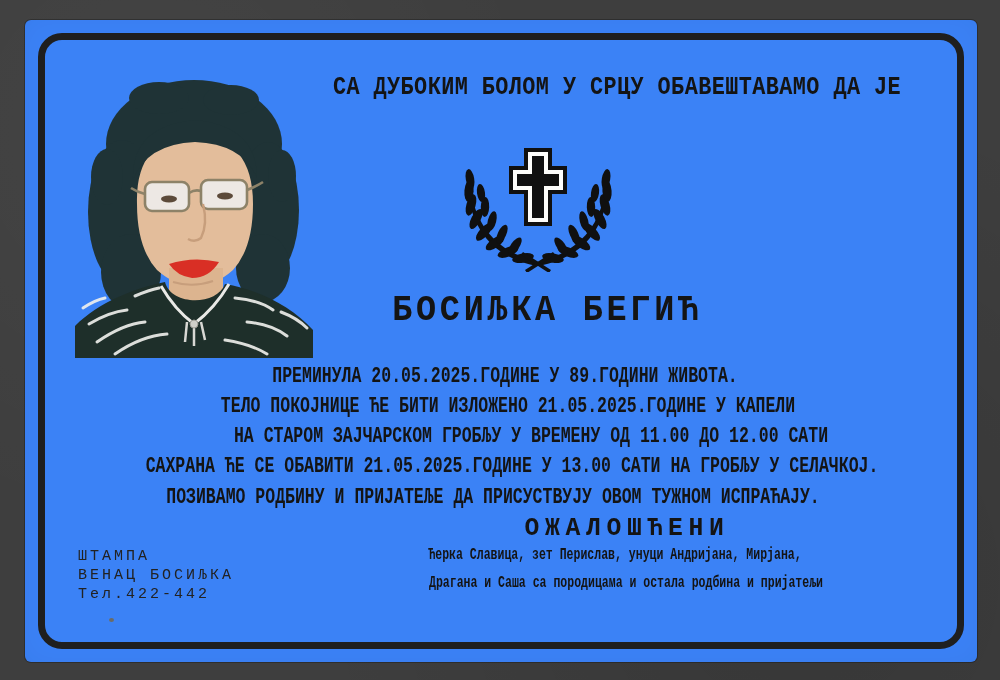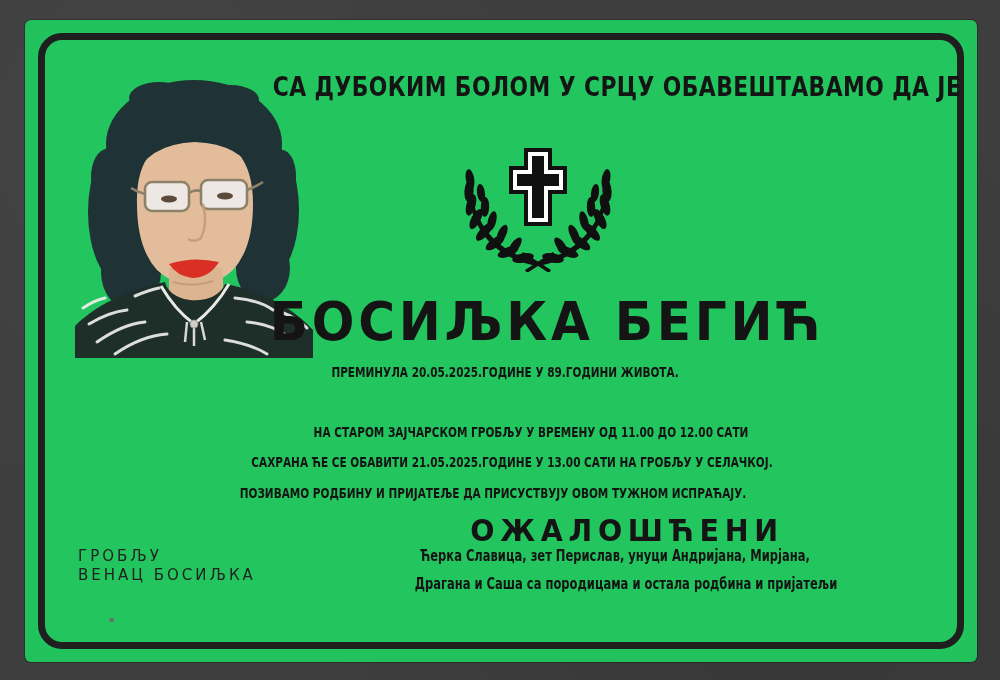--- a/index.html
+++ b/index.html
@@ -8,37 +8,38 @@
     background:#3e3e3e;
     font-family:"DejaVu Sans", sans-serif;
   }
   .bg-noise{position:absolute;inset:0;
     background:
       radial-gradient(circle at 15% 20%, rgba(255,255,255,.03), transparent 40%),
       radial-gradient(circle at 80% 85%, rgba(0,0,0,.12), transparent 50%);
   }
   .card{
     position:absolute;left:25px;top:20px;width:952px;height:642px;
-    background:#22c55e;border-radius:6px;
+    background:#3b82f6;border-radius:6px;
     box-shadow:0 0 0 1px rgba(0,0,0,.25), inset 0 0 30px rgba(0,0,0,.04);
+    font-family:Liberation Mono, monospace;
   }
   .frame{
     position:absolute;left:13px;top:13px;right:13px;bottom:13px;
     border:7px solid #1f1f1f;border-radius:24px;
   }
   
   .tl{position:absolute;white-space:nowrap;transform:translateX(-50%);color:#141414;font-weight:bold;}
   .sq{display:inline-block;transform-origin:center center;}
   .intro{font-size:26px;letter-spacing:.5px;}
   .intro .sq{transform:scaleX(.84);}
-  .name{font-size:54px;letter-spacing:4px;}
+  .name{font-size:36px;letter-spacing:4px;}
   .name .sq{transform:scaleX(.93);}
-  .bodyln{font-size:14px;}
+  .bodyln{font-size:22px;}
   .bodyln .sq{transform:scaleX(.75);}
-  .grief{font-size:30px;letter-spacing:6px;}
+  .grief{font-size:26px;letter-spacing:6px;}
   .grief .sq{transform:scaleX(.95);}
   .mourn{font-size:16px;}
   .mourn .sq{transform:scaleX(.72);}
   .printer{
     position:absolute;left:53px;top:527px;color:#222;
     font-size:15px;letter-spacing:3px;line-height:19px;font-weight:normal;
   }
   .speck{position:absolute;left:84px;top:598px;width:5px;height:4px;background:#6b6b66;border-radius:50%;}
   .photo{position:absolute;left:50px;top:52px;width:238px;height:286px;}
   .emblem{position:absolute;left:430px;top:126px;width:172px;height:126px;}
@@ -154,20 +155,23 @@
     <span class="sq">СА ДУБОКИМ БОЛОМ У СРЦУ ОБАВЕШТАВАМО ДА ЈЕ</span>
   </div>
 
   <div class="tl name" style="left:522px;top:270px;">
     <span class="sq">БОСИЉКА БЕГИЋ</span>
   </div>
 
   <div class="tl bodyln" style="left:480px;top:344px;">
     <span class="sq">ПРЕМИНУЛА 20.05.2025.ГОДИНЕ У 89.ГОДИНИ ЖИВОТА.</span>
   </div>
+  <div class="tl bodyln" style="left:483px;top:374px;">
+    <span class="sq">ТЕЛО ПОКОЈНИЦЕ ЋЕ БИТИ ИЗЛОЖЕНО 21.05.2025.ГОДИНЕ У КАПЕЛИ</span>
+  </div>
   <div class="tl bodyln" style="left:506px;top:404px;">
     <span class="sq">НА СТАРОМ ЗАЈЧАРСКОМ ГРОБЉУ У ВРЕМЕНУ ОД 11.00 ДО 12.00 САТИ</span>
   </div>
   <div class="tl bodyln" style="left:487px;top:434px;">
     <span class="sq">САХРАНА ЋЕ СЕ ОБАВИТИ  21.05.2025.ГОДИНЕ У 13.00 САТИ НА  ГРОБЉУ У СЕЛАЧКОЈ.</span>
   </div>
   <div class="tl bodyln" style="left:468px;top:465px;">
     <span class="sq">ПОЗИВАМО РОДБИНУ И ПРИЈАТЕЉЕ ДА ПРИСУСТВУЈУ ОВОМ ТУЖНОМ ИСПРАЋАЈУ.</span>
   </div>
 
@@ -176,18 +180,19 @@
   </div>
 
   <div class="tl mourn" style="left:590px;top:526px;">
     <span class="sq">Ћерка Славица, зет Перислав, унуци Андријана, Мирјана,</span>
   </div>
   <div class="tl mourn" style="left:601px;top:554px;">
     <span class="sq">Драгана и Саша са породицама и остала родбина и пријатељи</span>
   </div>
 
   <div class="printer">
-    <div>ГРОБЉУ</div>
+    <div>ШТАМПА</div>
     <div>ВЕНАЦ БОСИЉКА</div>
+    <div>Тел.422-442</div>
   </div>
 
   <div class="speck"></div>
 </div>
 
 </body></html>

